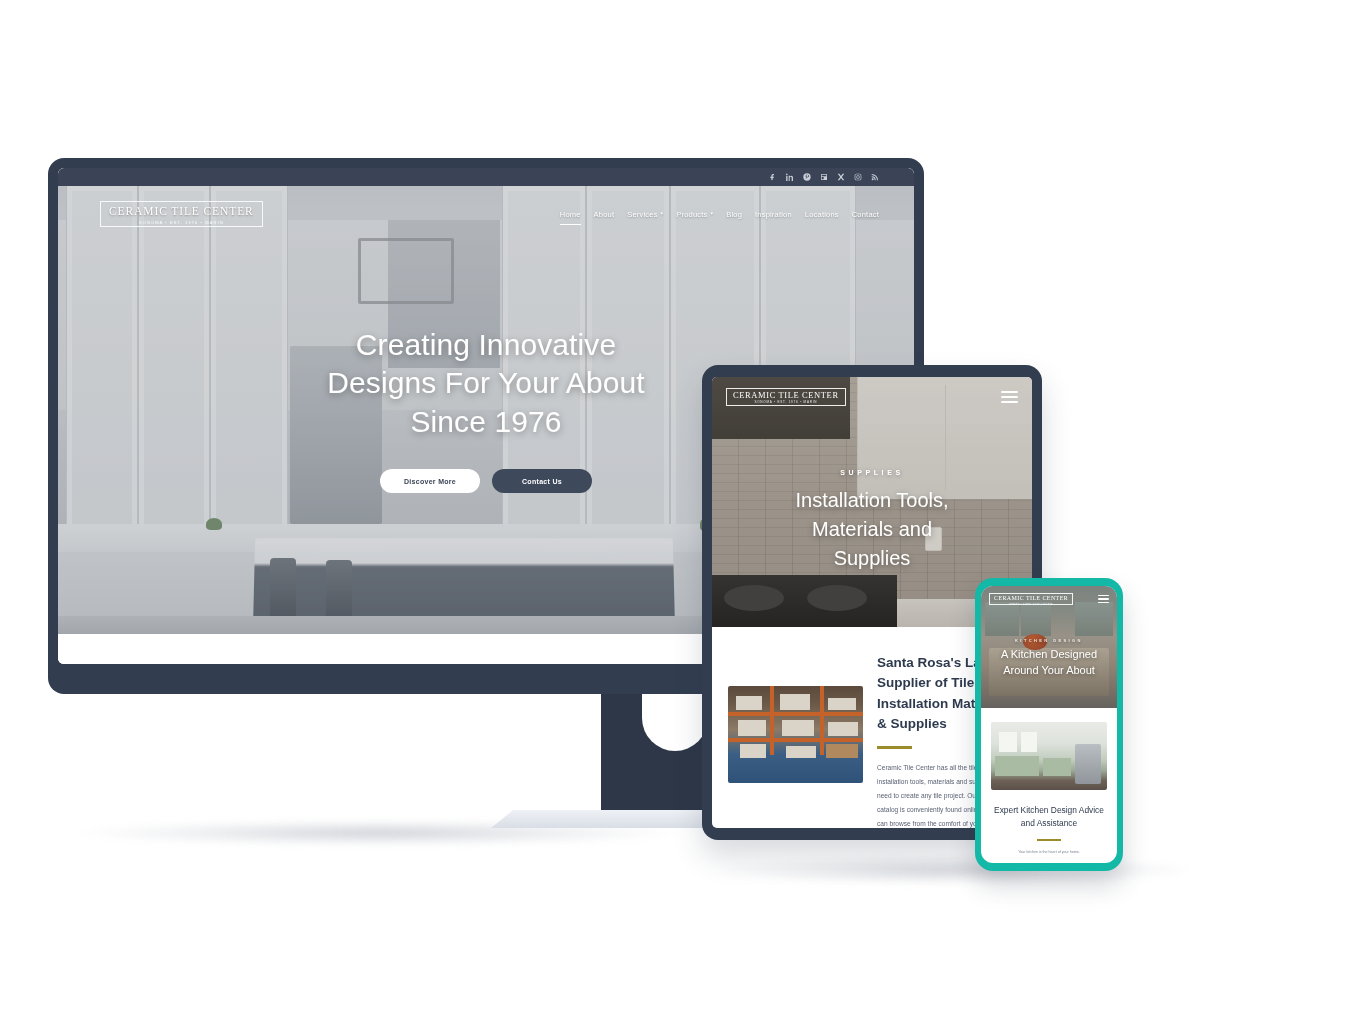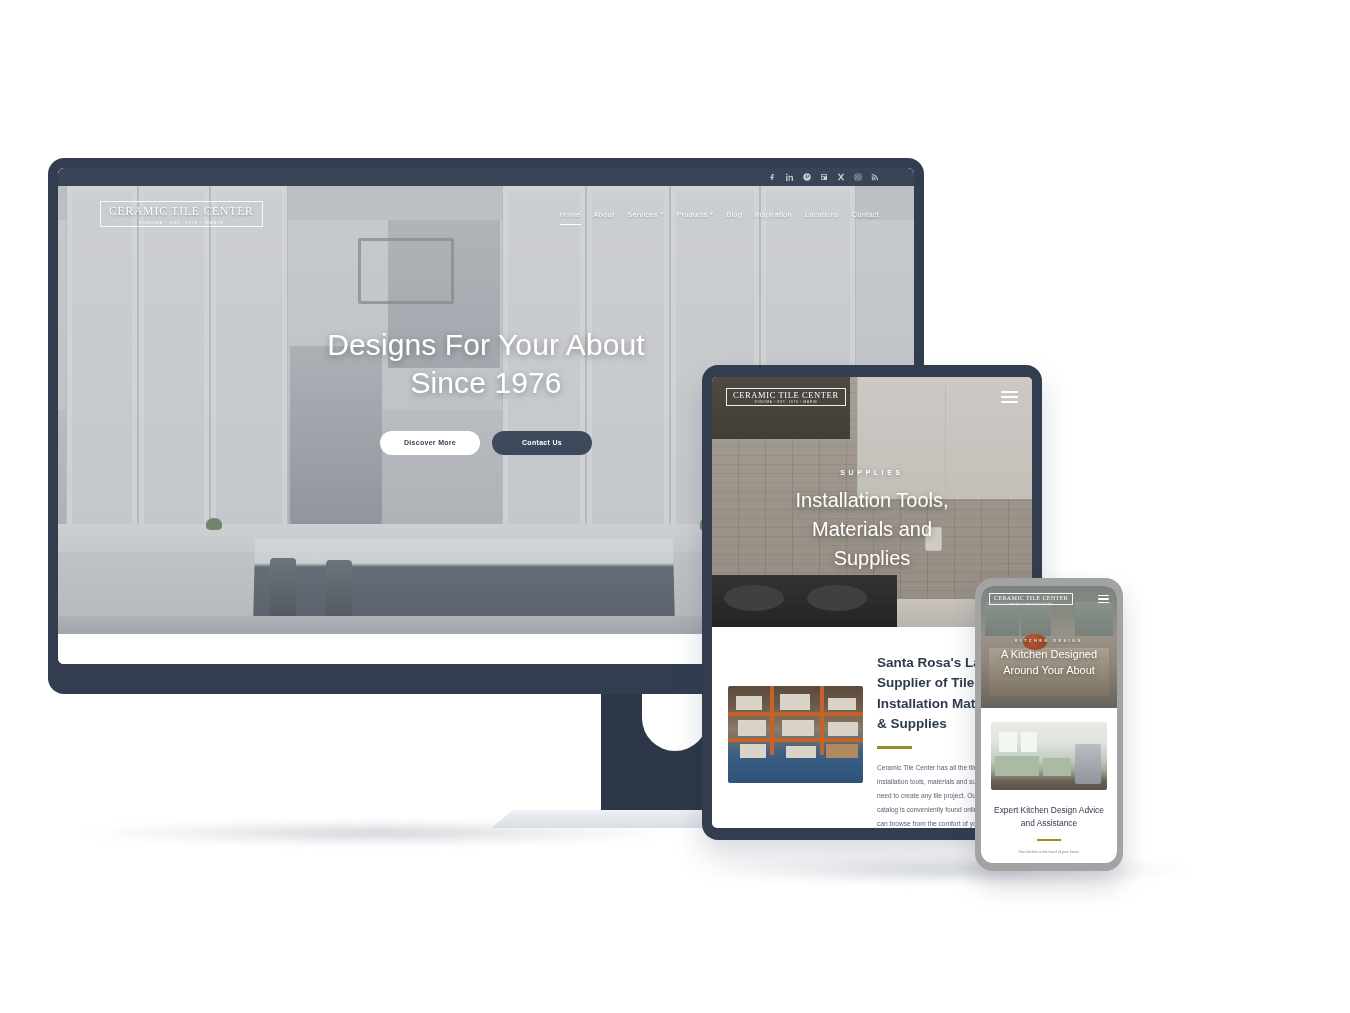--- a/index.html
+++ b/index.html
@@ -254,21 +254,21 @@
   .t-txtcol { flex:1; min-width:0; }
   .t-h2 {
     color:#2e3a4e; font-size:13.5px; line-height:1.5; font-weight:600;
   }
   .t-rule { width:35px; height:2.5px; background:#9a8c28; margin:12px 0 12px; }
   .t-p { color:#5a6275; font-size:6.6px; line-height:2.15; }
 
   
   .phone { position:absolute; left:975px; top:578px; width:148px; height:293px; }
   .phone-frame {
-    position:absolute; inset:0; background:#a3a3a3; border-radius:18px;
+    position:absolute; inset:0; background:#14b8a6; border-radius:18px;
     padding:8px 6px; box-shadow:0 14px 26px rgba(40,50,70,.2);
   }
   .phone-screen {
     position:relative; width:100%; height:100%; background:#fff;
     border-radius:12px; overflow:hidden;
   }
   .p-hero { position:relative; height:122px; overflow:hidden; }
   .p-photo { position:absolute; inset:0;
     background:linear-gradient(180deg,#8d9690 0%,#9aa096 22%,#b3aa9c 42%,#a89a88 62%,#8e8375 82%,#6f6b66 100%);
   }
@@ -407,20 +407,21 @@
                   <span>Locations</span>
                 </span>
                 <span class="navlink">
                   <span>Contact</span>
                 </span>
               </div>
             </div>
 
             <div class="hero-text">
               <div class="hero-h1">
+                <div>Creating Innovative</div>
                 <div>Designs For Your About</div>
                 <div>Since 1976</div>
               </div>
               <div class="hero-btns">
                 <div class="btn btn-light">Discover More</div>
                 <div class="btn btn-dark">Contact Us</div>
               </div>
             </div>
           </div>
 

